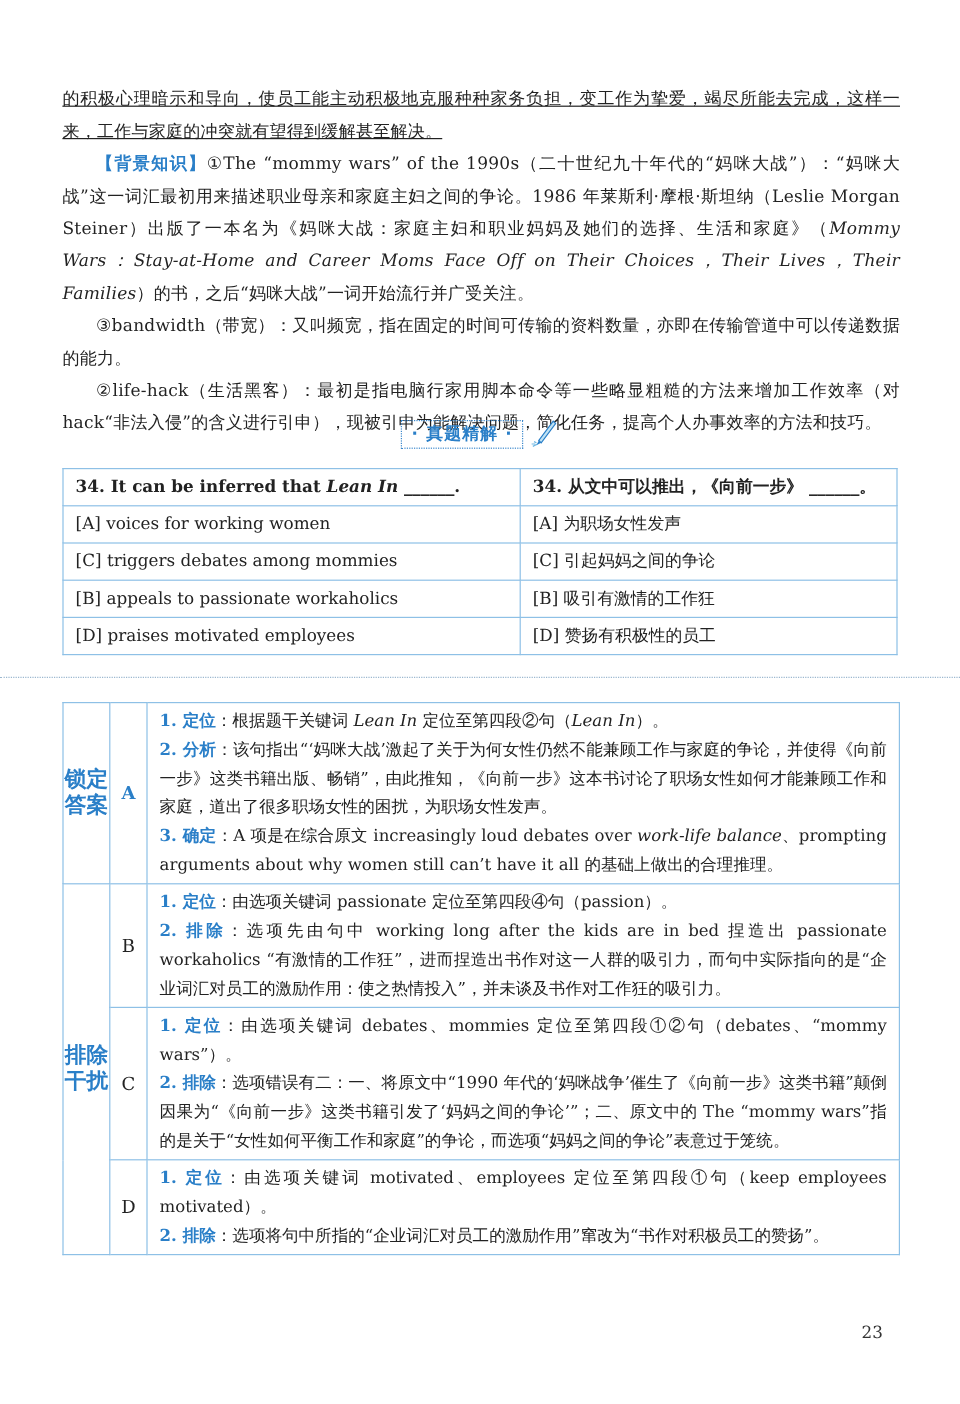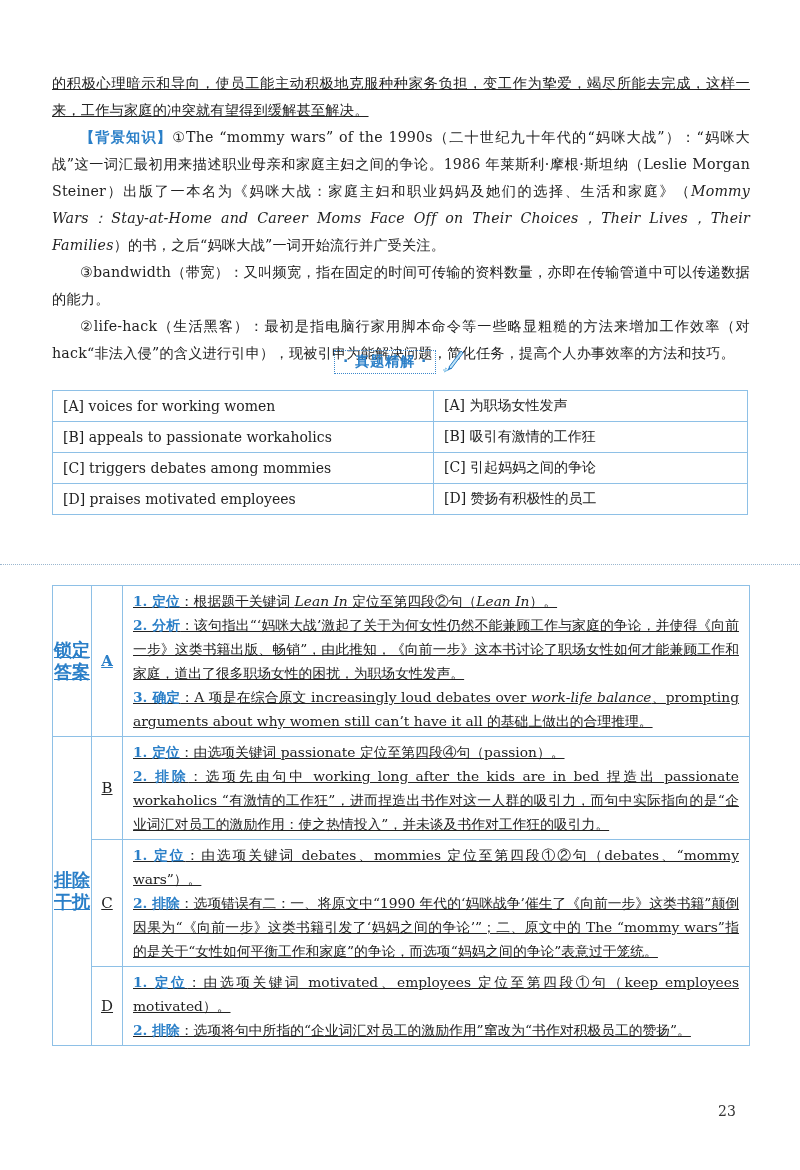--- a/index.html
+++ b/index.html
@@ -44,21 +44,21 @@
 
   .dotline {
     position: absolute; top: 564px; left: -52px; width: 800px;
     border-top: 1px dotted #9bb7cf;
   }
 
   .atable {
     position: absolute; top: 585px; left: 0; width: 698px;
     border: 1.8px solid #3f8ccd; border-collapse: collapse;
   }
-  .atable td { border: 1px solid #8ec0e6; vertical-align: middle; text-decoration: underline; }
+  .atable td { border: 1px solid #8ec0e6; vertical-align: middle; }
   .atable .cat {
     width: 36px; text-align: center; color: #2a7fc8;
     font-family: "DejaVu Sans", sans-serif; font-size: 18px; line-height: 22px;
     font-weight: bold;
   }
   .atable .opt { width: 28px; text-align: center; font-size: 15px; }
   .atable .opt.key { color: #2a7fc8; font-weight: bold; }
   .atable .body { padding: 3px 10px 3px 10px; }
   .atable .line {
     font-size: 13.8px; line-height: 24px; text-align: justify; margin: 0;
@@ -88,31 +88,35 @@
       <svg width="22" height="24" viewBox="0 0 22 24">
         <path d="M19 1 L7 17 L9 19 L21 3 Z" fill="#bfe3f5" stroke="#2a7fc8" stroke-width="1"></path>
         <path d="M7 17 L5 21 L9 19 Z" fill="#2a7fc8"></path>
         <path d="M2 22 L6 20 M3 18 L5 19 M1 20 L4 20" stroke="#6fb7e3" stroke-width="1"></path>
       </svg>
     </span>
   </div>
 
   <table class="qtable">
     <tbody>
+        <tr>
+      <td class="en qhead"><span>34. It can be inferred that </span><span class="it">Lean In</span><span> ______.</span></td>
+      <td class="qhead">34. 从文中可以推出，《向前一步》 ______。</td>
+    </tr>
     <tr>
       <td class="en">[A] voices for working women</td>
       <td>[A] 为职场女性发声</td>
     </tr>
     <tr>
+      <td class="en">[C] triggers debates among mommies</td>
+      <td>[C] 引起妈妈之间的争论</td>
+    </tr>
+    <tr>
       <td class="en">[B] appeals to passionate workaholics</td>
       <td>[B] 吸引有激情的工作狂</td>
-    </tr>
-    <tr>
-      <td class="en">[C] triggers debates among mommies</td>
-      <td>[C] 引起妈妈之间的争论</td>
     </tr>
     <tr>
       <td class="en">[D] praises motivated employees</td>
       <td>[D] 赞扬有积极性的员工</td>
     </tr>
   </tbody>
     </table>
 
   <div class="dotline"></div>
 

